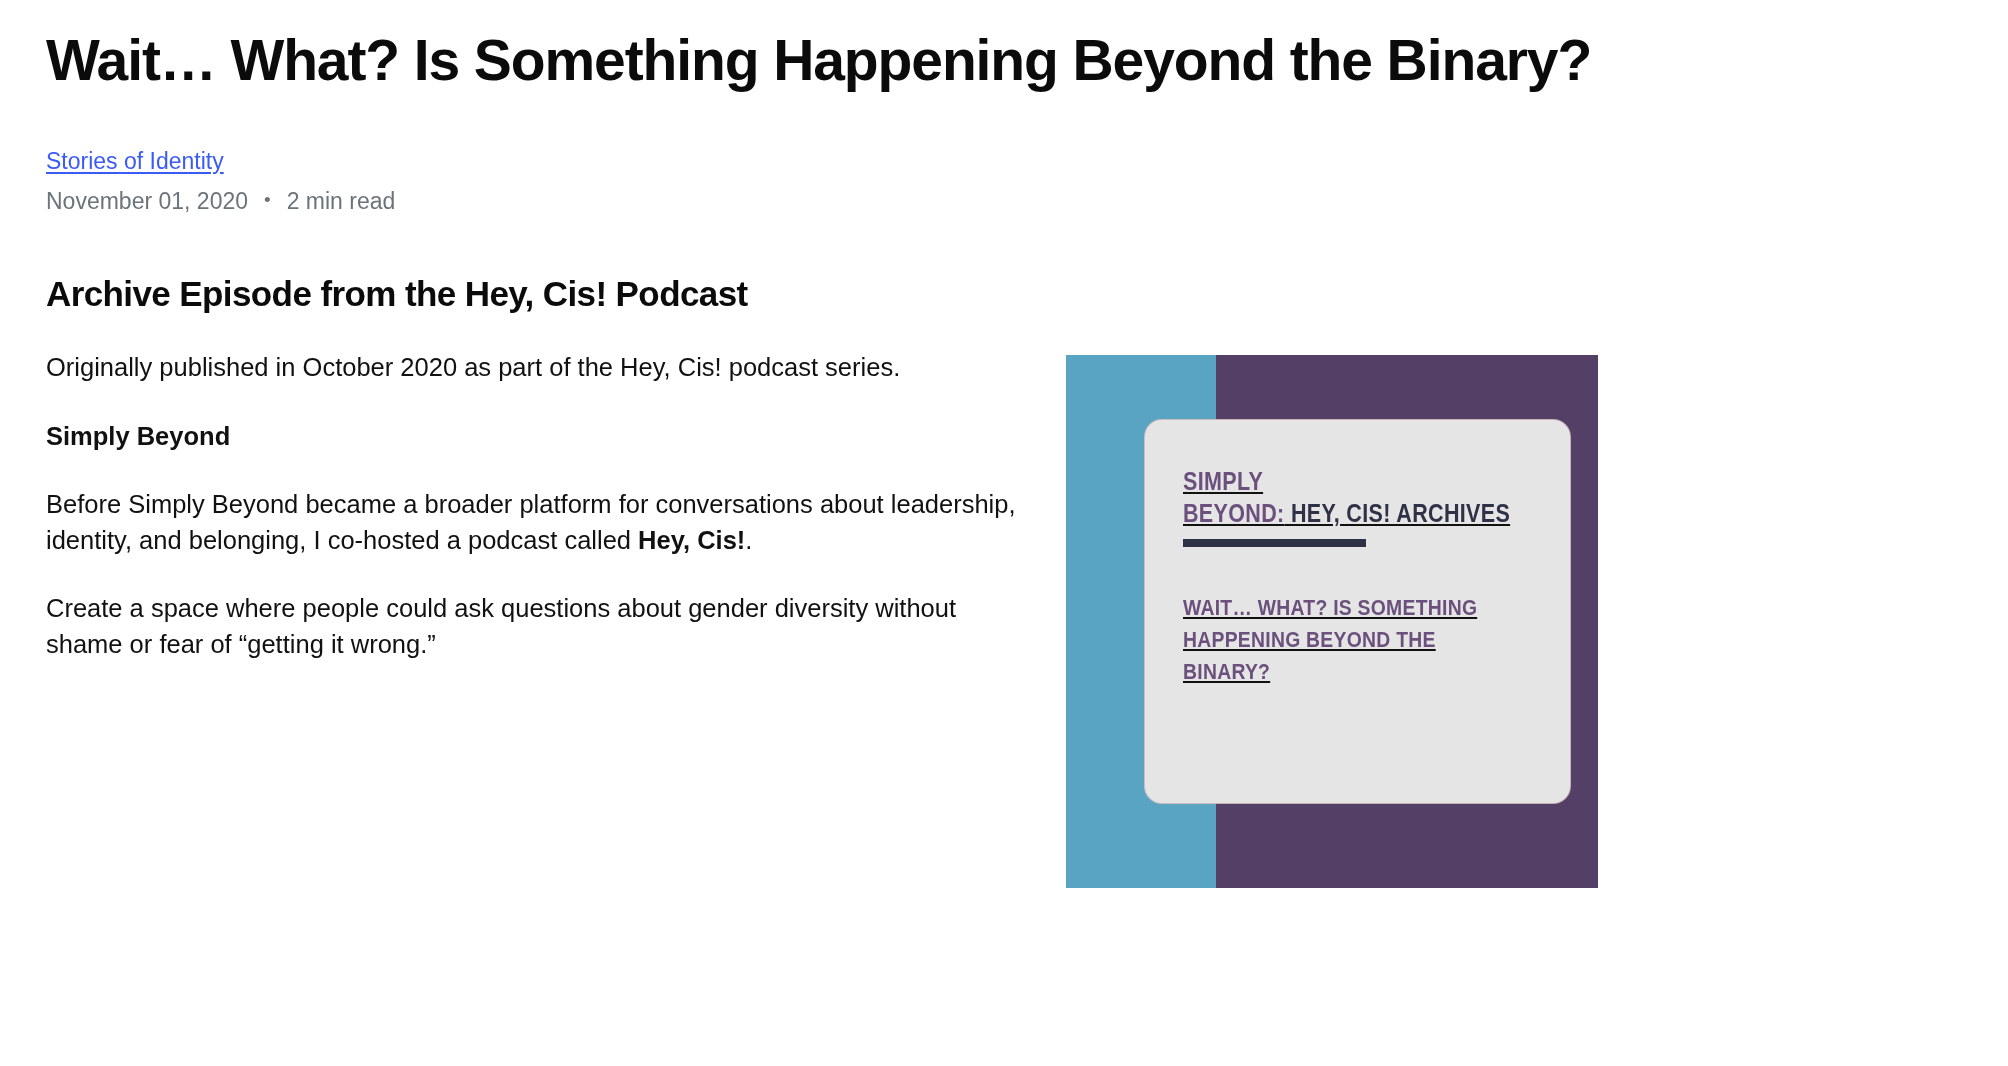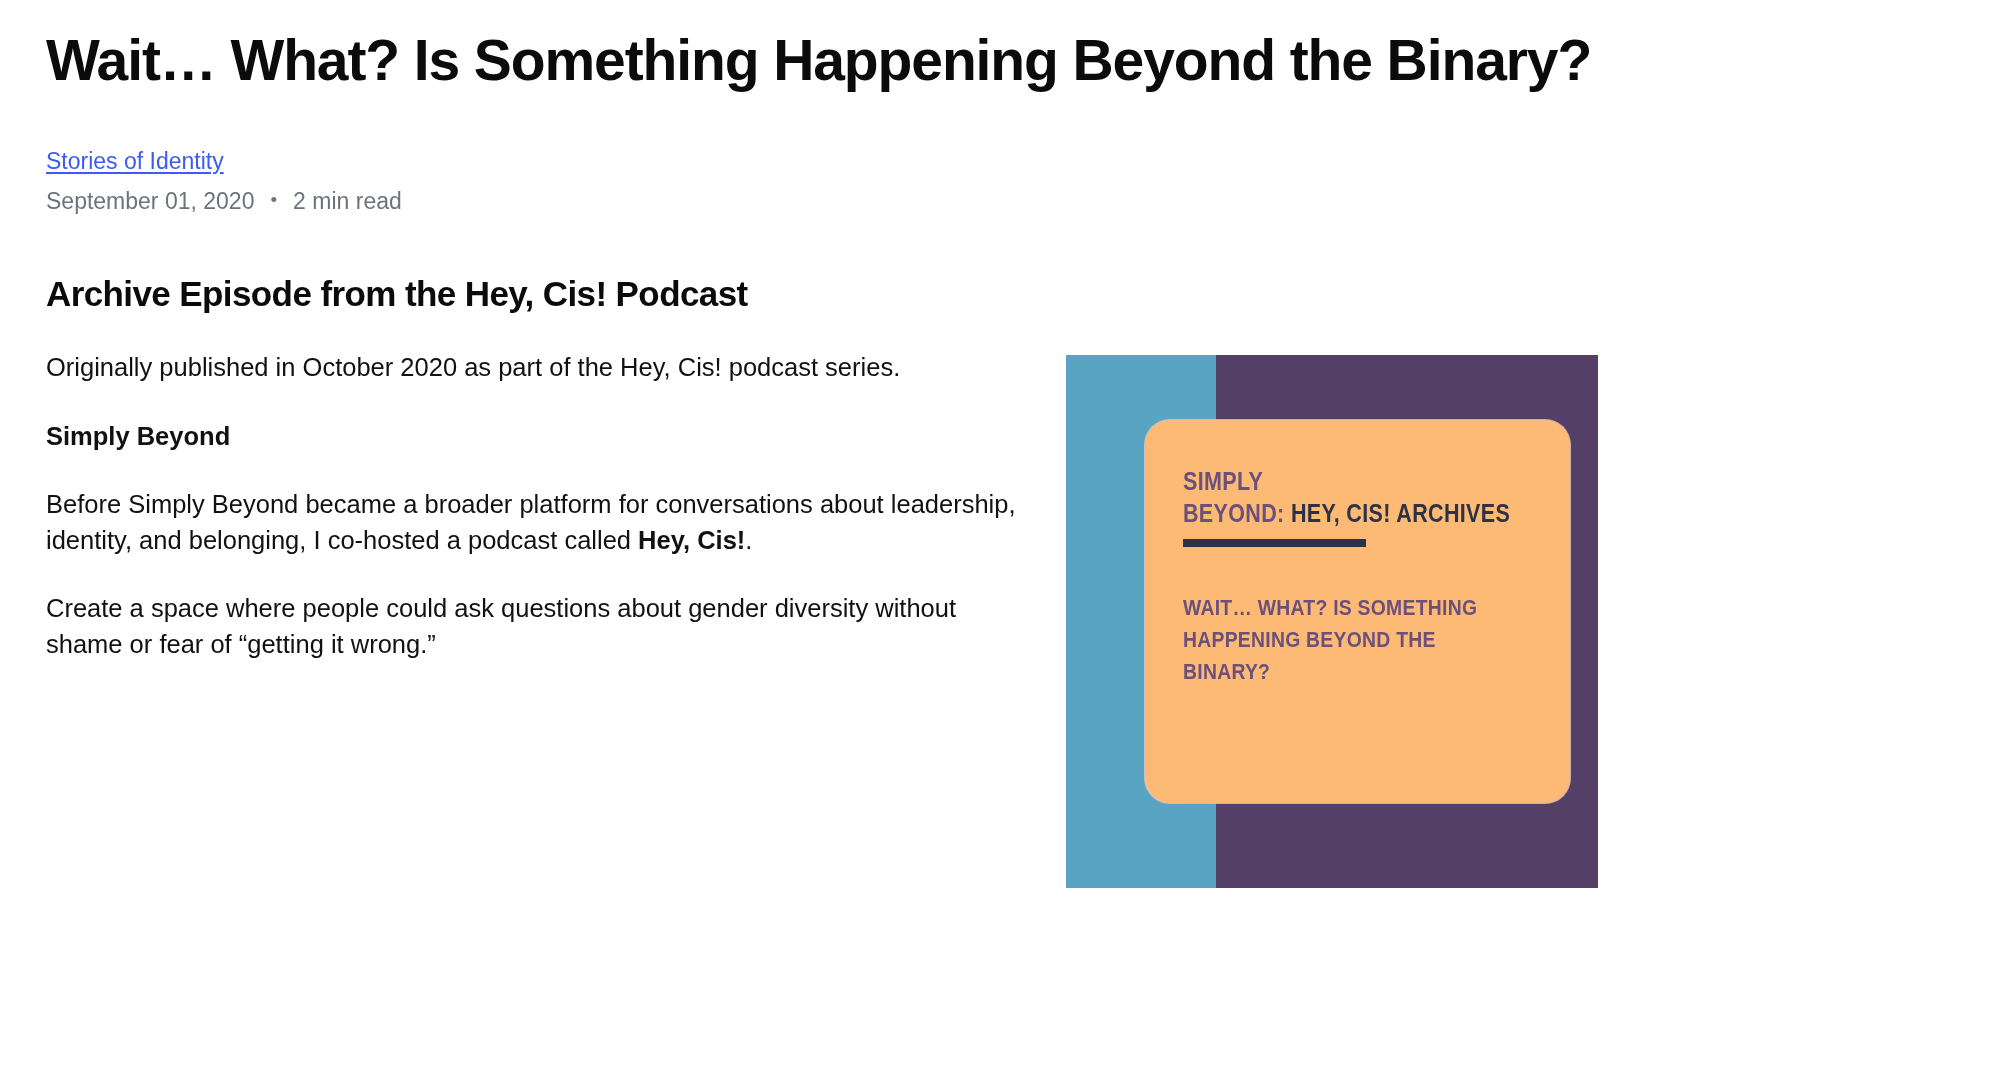--- a/index.html
+++ b/index.html
@@ -121,25 +121,26 @@
     width: 150px;
     height: 100%;
     background: #59A4C2;
   }
   .cover-card {
     position: absolute;
     left: 79px;
     top: 65px;
     right: 28px;
     height: 383px;
-    background: #fdba74;
-    border-radius: 25px;
+    background: #e5e5e5;
+    border-radius: 17px;
     box-shadow: 0 0 0 1px rgba(223,195,195,0.85);
     box-sizing: border-box;
     padding: 46px 38px 0 38px;
+    text-decoration: underline;
   }
   .card-kicker {
     font-size: 25px;
     line-height: 1.22;
     font-weight: 700;
     letter-spacing: 0.4px;
     color: #6B4F7C;
     font-family: "Liberation Sans", sans-serif;
     transform: scaleX(0.86);
     transform-origin: left center;
@@ -200,21 +201,21 @@
 </head>
 <body>
 
 <div class="page">
 
   <h1 class="article-title">Wait… What? Is Something Happening Beyond the Binary?</h1>
 
   <div class="meta-block">
     <a class="category-link">Stories of Identity</a>
     <div class="meta-line">
-      <span>September 01, 2020</span>
+      <span>November 01, 2020</span>
       <span class="meta-sep">•</span>
       <span>2 min read</span>
     </div>
   </div>
 
   <h2 class="section-heading">Archive Episode from the Hey, Cis! Podcast</h2>
 
   <div class="body-wrap">
 
     <div class="body-col">

